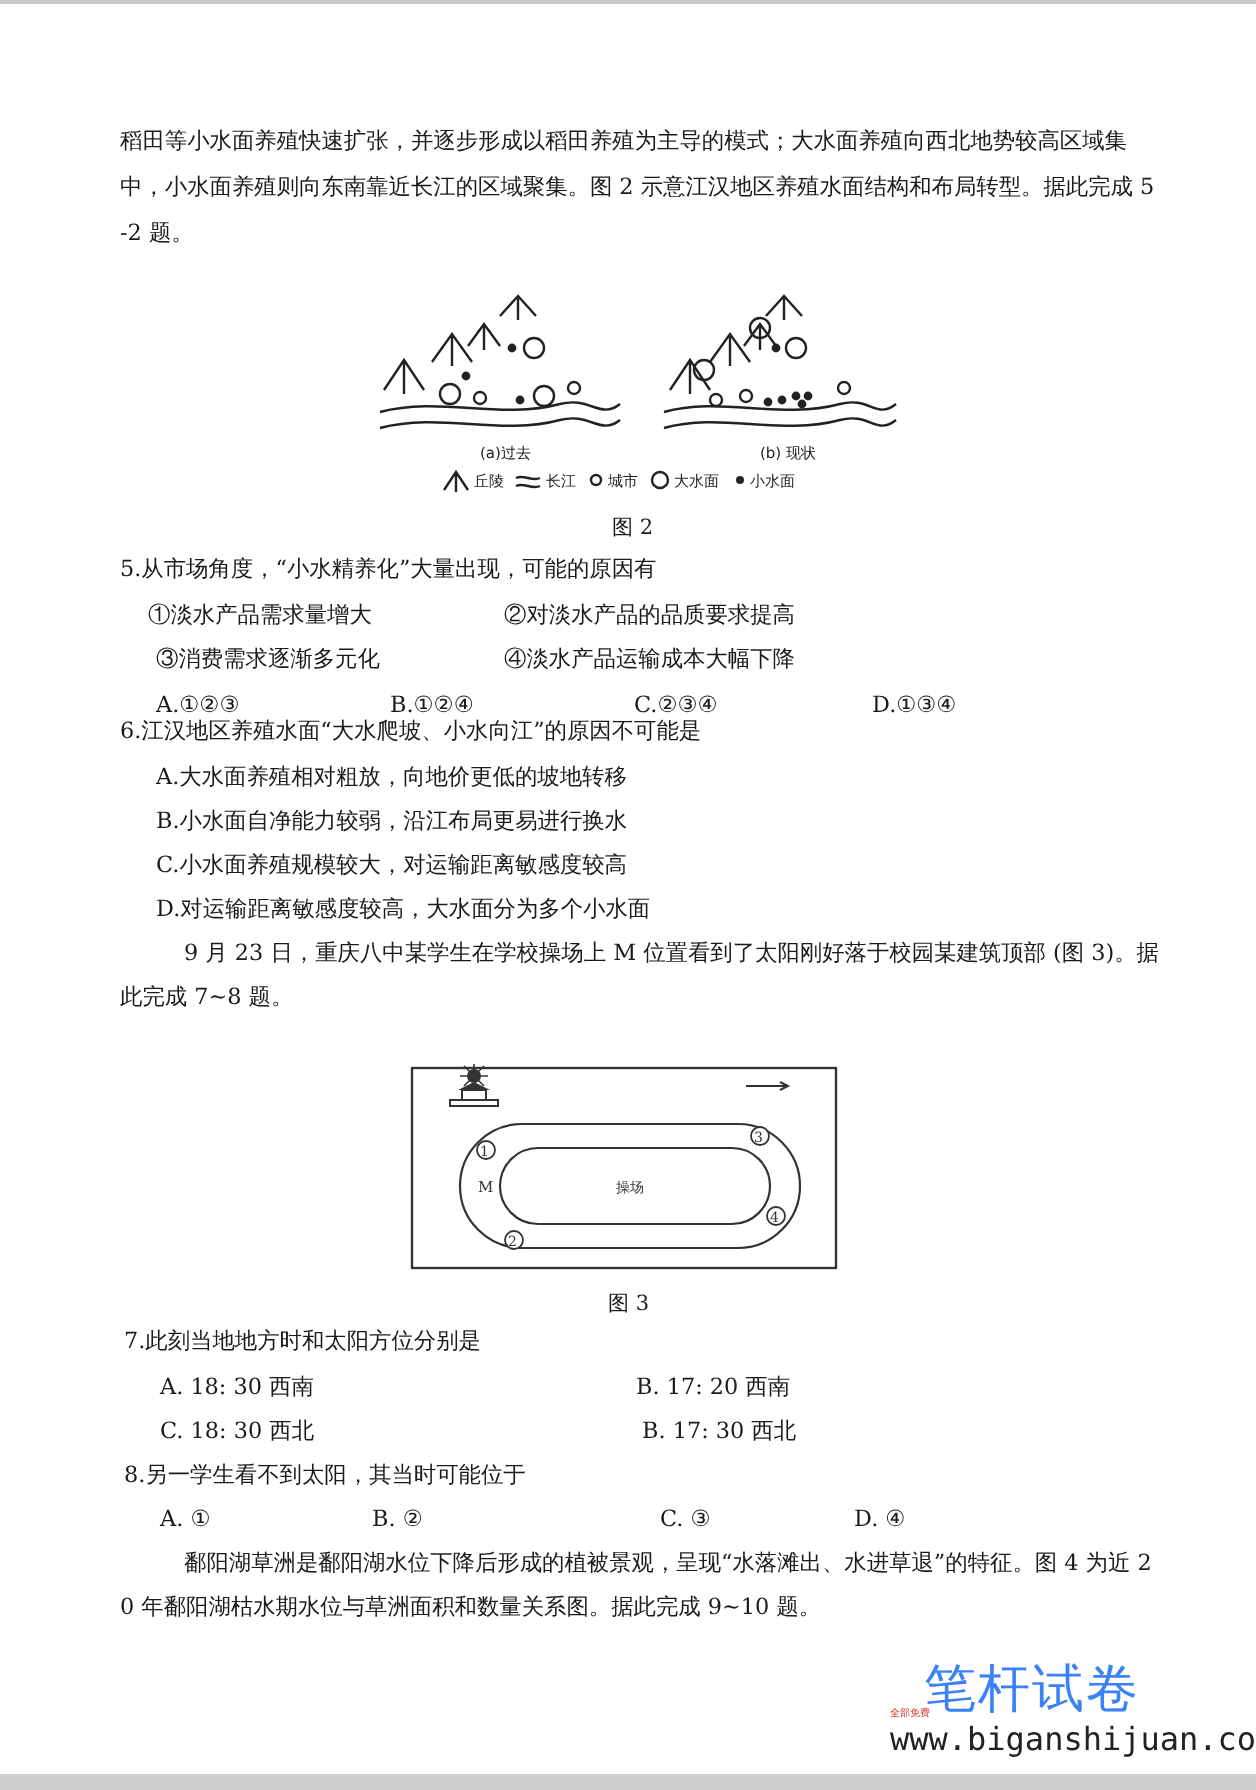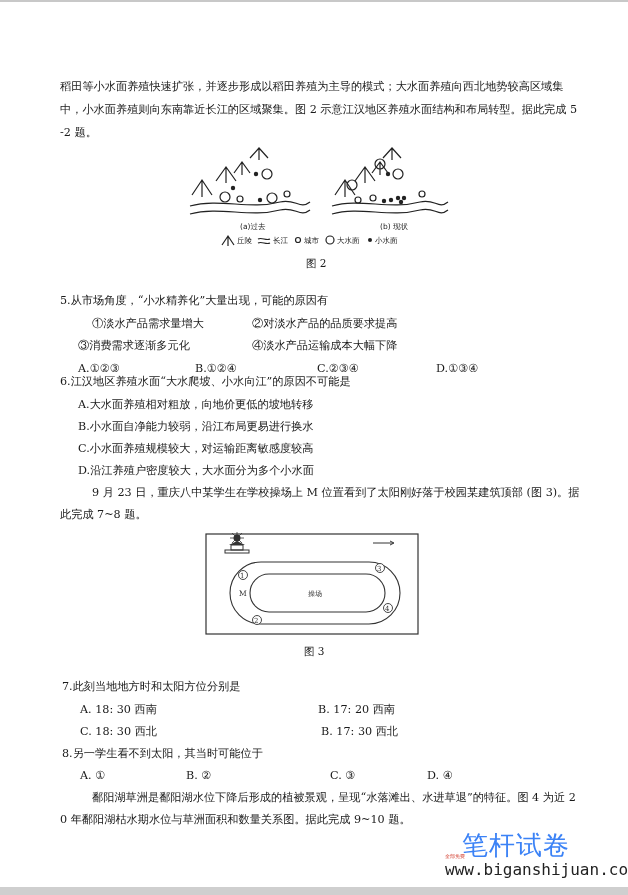--- a/index.html
+++ b/index.html
@@ -1,20 +1,20 @@
 <!DOCTYPE html>
 <html><head>
   <meta charset="utf-8">
   <style>
     html, body { margin: 0; padding: 0; background: #ffffff; }
     body { width: 628px; height: 895px; position: relative; overflow: hidden;
            font-family: "DejaVu Serif", "Liberation Serif", serif; color: #1a1a1a; }
     .topbar { position: absolute; left: 0; top: 0; width: 628px; height: 2px; background: #c8c8c8; }
     .botbar { position: absolute; left: 0; top: 887px; width: 628px; height: 8px; background: #cfcfcf; }
-    .line { position: absolute; font-size: 11.2px; line-height: 14px; white-space: nowrap; margin-top: 16px; }
+    .line { position: absolute; font-size: 11.2px; line-height: 14px; white-space: nowrap; }
     .fig { position: absolute; }
     .caption { position: absolute; font-size: 10.5px; }
     .wm-title { position: absolute; left: 462px; top: 830px; font-family: "DejaVu Sans", sans-serif;
                 font-size: 26px; line-height: 30px; color: #3b82f6; letter-spacing: 1px; }
     .wm-url { position: absolute; left: 445px; top: 860px; font-family: "DejaVu Sans Mono", "Liberation Mono", monospace;
               font-size: 16px; color: #222; }
     .wm-free { position: absolute; left: 445px; top: 853px; font-family: "DejaVu Sans", sans-serif;
                font-size: 5px; color: #d23a2a; }
   </style>
 </head>
@@ -88,36 +88,36 @@
     <text x="93" y="103" font-size="7.5" font-family="DejaVu Sans, sans-serif" fill="#222">长江</text>
     <text x="124" y="103" font-size="7.5" font-family="DejaVu Sans, sans-serif" fill="#222">城市</text>
     <text x="157" y="103" font-size="7.5" font-family="DejaVu Sans, sans-serif" fill="#222">大水面</text>
     <text x="195" y="103" font-size="7.5" font-family="DejaVu Sans, sans-serif" fill="#222">小水面</text>
   </svg>
 </div>
 <div class="caption" style="left:306px; top:257px;">图 2</div>
 
 <div>
   <div class="line" style="left:60px; top:278px;">5.从市场角度，“小水精养化”大量出现，可能的原因有</div>
-  <div class="line" style="left:92px; top:301px;">①淡水产品需求量增大</div>
+  <div class="line" style="left:74px; top:301px;">①淡水产品需求量增大</div>
   <div class="line" style="left:252px; top:301px;">②对淡水产品的品质要求提高</div>
   <div class="line" style="left:78px; top:323px;">③消费需求逐渐多元化</div>
   <div class="line" style="left:252px; top:323px;">④淡水产品运输成本大幅下降</div>
   <div class="line" style="left:78px; top:346px;">A.①②③</div>
   <div class="line" style="left:195px; top:346px;">B.①②④</div>
   <div class="line" style="left:317px; top:346px;">C.②③④</div>
   <div class="line" style="left:436px; top:346px;">D.①③④</div>
 </div>
 
 <div>
   <div class="line" style="left:60px; top:359px;">6.江汉地区养殖水面“大水爬坡、小水向江”的原因不可能是</div>
   <div class="line" style="left:78px; top:382px;">A.大水面养殖相对粗放，向地价更低的坡地转移</div>
   <div class="line" style="left:78px; top:404px;">B.小水面自净能力较弱，沿江布局更易进行换水</div>
   <div class="line" style="left:78px; top:426px;">C.小水面养殖规模较大，对运输距离敏感度较高</div>
-  <div class="line" style="left:78px; top:448px;">D.沿江养殖户密度较大，大水面分为多个小水面</div>
+  <div class="line" style="left:78px; top:448px;">D.对运输距离敏感度较高，大水面分为多个小水面</div>
 </div>
 
 <div>
   <div class="line" style="left:92px; top:470px;">9 月 23 日，重庆八中某学生在学校操场上 M 位置看到了太阳刚好落于校园某建筑顶部 (图 3)。据</div>
   <div class="line" style="left:60px; top:492px;">此完成 7~8 题。</div>
 </div>
 
 <div class="fig" style="left:205px; top:532px; width:215px; height:105px;">
   <svg width="215" height="105" viewBox="0 0 215 105">
     <rect x="1" y="2" width="212" height="100" fill="none" stroke="#333" stroke-width="1.2"></rect>

